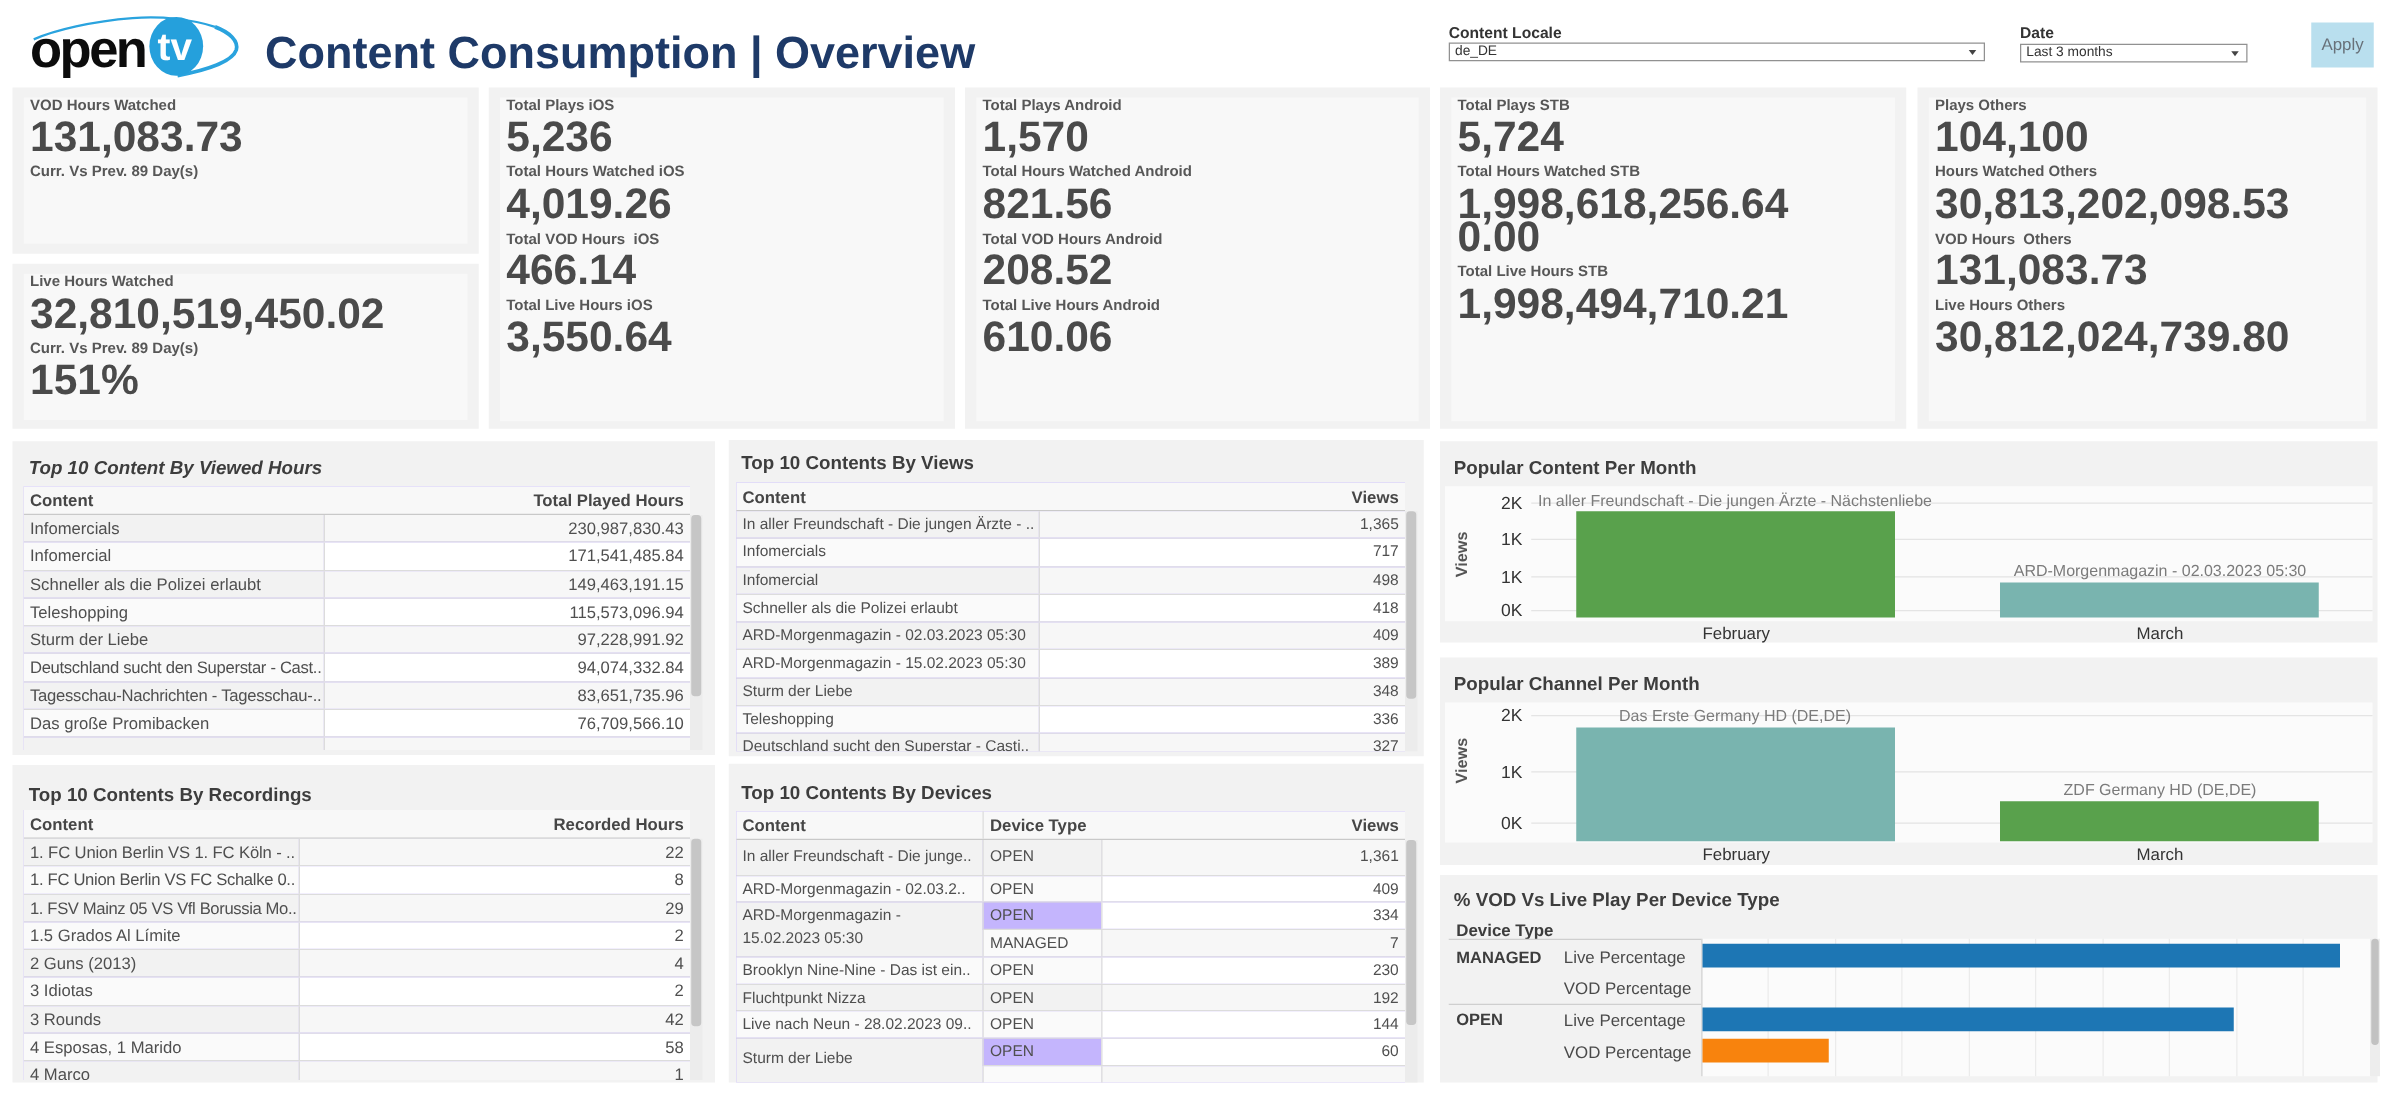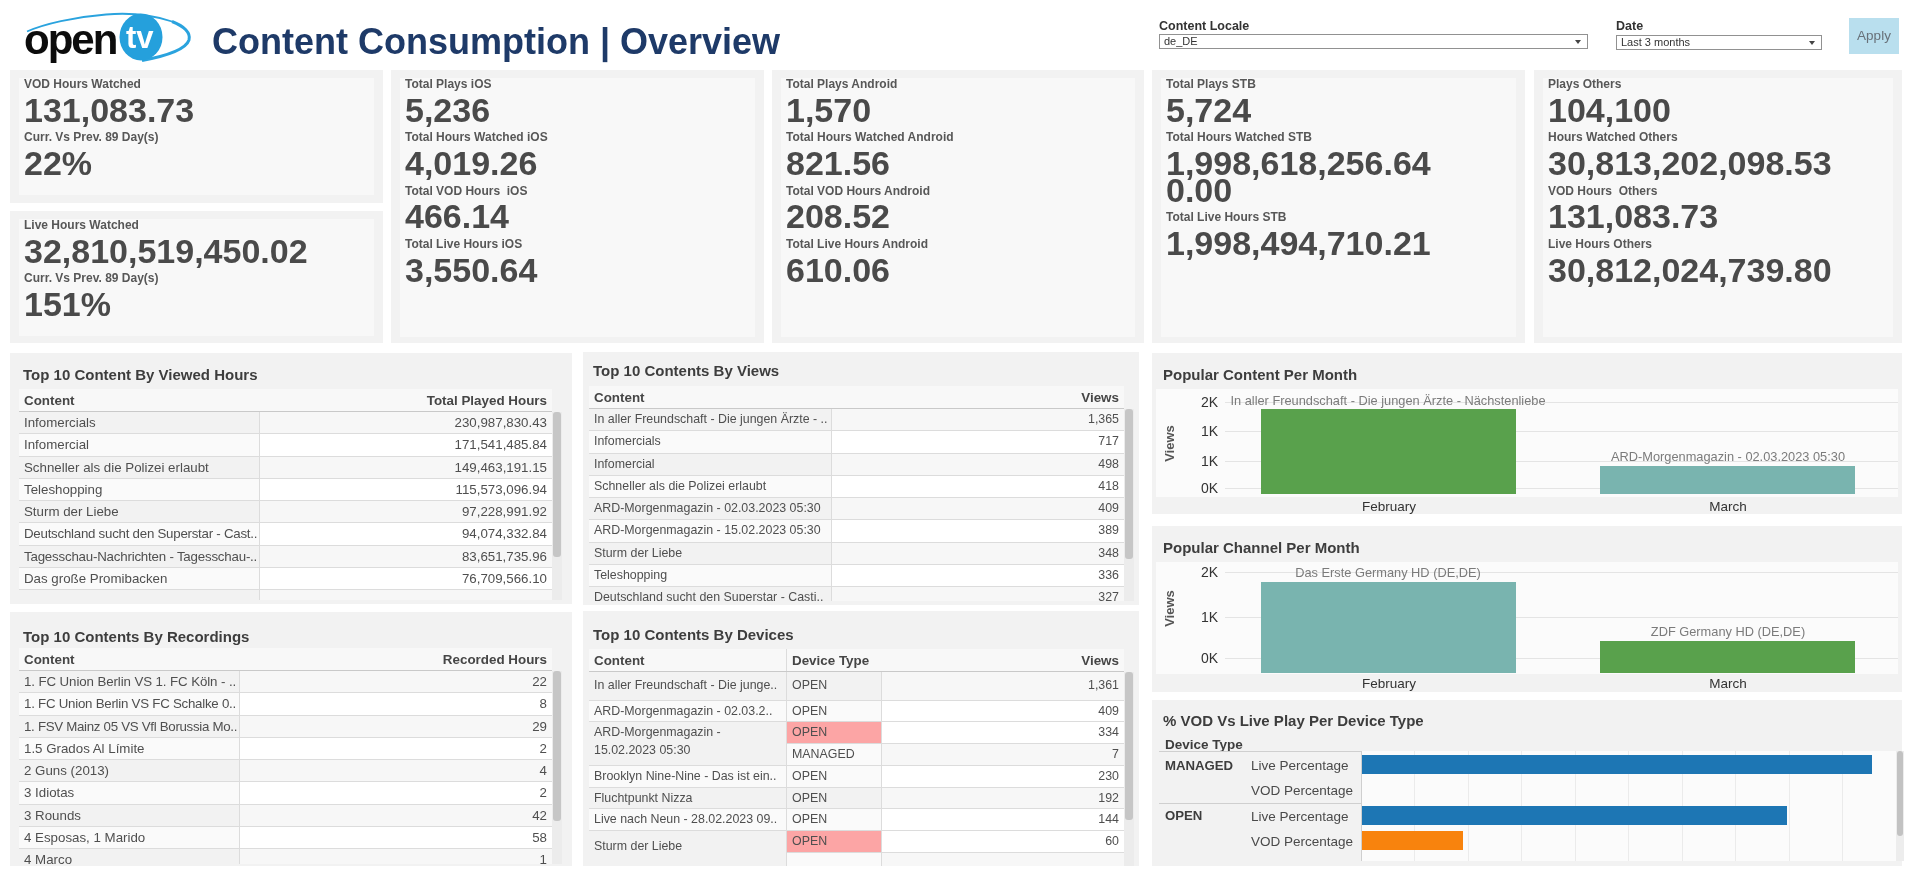--- a/index.html
+++ b/index.html
@@ -6,21 +6,21 @@
 html,body { width:1912px; height:875px; background:#fff; font-family:"Liberation Sans", sans-serif; overflow:hidden; }
 #page { position:relative; width:1912px; height:875px; }
 .abs { position:absolute; }
 .panel { position:absolute; background:#f2f2f2; }
 .inner { position:absolute; background:#f8f8f8; }
 .ptitle { position:absolute; font-weight:bold; font-size:15px; color:#3d3d3d; white-space:nowrap; }
 
 .klabel { font-weight:bold; font-size:12px; color:#575757; height:26.7px; line-height:26.7px; white-space:nowrap; }
 .kvalue { font-weight:bold; font-size:34px; color:#4a4a4a; height:26.7px; line-height:25px; white-space:nowrap;}
 
-.tbl { position:absolute; background:#fca5a5; font-size:13.3px; color:#4f4f4f; }
+.tbl { position:absolute; background:#c4b5fd; font-size:13.3px; color:#4f4f4f; }
 .thead { display:flex; height:23px; line-height:23px; font-weight:bold; font-size:13.4px; color:#464646; background:#f8f8f8; border-bottom:1px solid #c9c9c9; }
 .tr { display:flex; height:22.3px; line-height:21.3px; border-bottom:1px solid #dcdcdc; }
 .tr.odd > .c { background:#f2f2f2; }
 .tr.odd > .v { background:#f7f7f7; }
 .tr.even > .c { background:#fafafa; }
 .tr.even > .v { background:#fff; }
 .c { padding-left:5px; overflow:hidden; white-space:nowrap; }
 .v { text-align:right; padding-right:5px; border-left:1px solid #dcdcdc; white-space:nowrap; }
 .sb { position:absolute; width:10px; background:#ececec; }
 .sb .th { position:absolute; left:1px; width:8px; background:#c6c6c6; border-radius:3px; }
@@ -44,30 +44,29 @@
     <path d="M 128,58.5 C 152,54 172,47 175,38 C 177,31 170,24 158,19.5" fill="none" stroke="#2aa3de" stroke-width="3"></path>
     <path d="M 158,19.5 C 140,13.5 115,10.5 92,12.5 C 60,15 30,22 13,29.5" fill="none" stroke="#2aa3de" stroke-width="1.8"></path>
     <ellipse cx="127" cy="35" rx="21.5" ry="23.5" fill="#25a0dc"></ellipse>
     <text x="112" y="46" font-size="31" font-weight="bold" fill="#fff" font-family="Liberation Sans">tv</text>
     <text x="10" y="51.5" font-size="42" font-weight="bold" fill="#0c0c0c" letter-spacing="-2" font-family="Liberation Sans">open</text>
   </svg>
   <div class="abs" style="left:212px; top:21px; font-size:36px; font-weight:bold; color:#1e3a68;">Content Consumption | Overview</div>
   <div class="flabel" style="left:1159px; top:19px;">Content Locale</div>
   <div class="selbox" style="left:1159px; top:34px; width:429px; height:15px;">de_DE<span class="caret" style="top:5px; border-left-width:3.5px;border-right-width:3.5px;border-top-width:4.5px;"></span></div>
   <div class="flabel" style="left:1616px; top:19px;">Date</div>
-  <div class="selbox" style="left:1616px; top:35px; width:206px; height:15px;">Last 3 months<span class="caret" style="top:5px; border-left-width:3.5px;border-right-width:3.5px;border-top-width:4.5px;"></span></div>
+  <div class="selbox" style="left:1616px; top:35px; width:182px; height:15px;">Last 3 months<span class="caret" style="top:5px; border-left-width:3.5px;border-right-width:3.5px;border-top-width:4.5px;"></span></div>
   <div class="abs" style="left:1849px; top:18px; width:50px; height:36px; background:#b9dfee; color:#687179; font-size:13.5px; text-align:center; line-height:36px;">Apply</div>
 
   <div class="panel" style="left:10px; top:70px; width:373px; height:133px;"></div>
   <div class="inner" style="left:19px; top:78px; width:355px; height:117px;"></div>
   <div class="abs" style="left:24px; top:71px; width:350px;">
     <div class="klabel">VOD Hours Watched</div>
     <div class="kvalue">131,083.73</div>
     <div class="klabel">Curr. Vs Prev. 89 Day(s)</div>
-    <div class="kvalue">22%</div>
   </div>
 
   <div class="panel" style="left:10px; top:211px; width:373px; height:132px;"></div>
   <div class="inner" style="left:19px; top:219px; width:355px; height:117px;"></div>
   <div class="abs" style="left:24px; top:212px; width:350px;">
     <div class="klabel">Live Hours Watched</div>
     <div class="kvalue">32,810,519,450.02</div>
     <div class="klabel">Curr. Vs Prev. 89 Day(s)</div>
     <div class="kvalue">151%</div>
   </div>
@@ -117,21 +116,21 @@
     <div class="kvalue">104,100</div>
     <div class="klabel">Hours Watched Others</div>
     <div class="kvalue">30,813,202,098.53</div>
     <div class="klabel">VOD Hours&nbsp; Others</div>
     <div class="kvalue">131,083.73</div>
     <div class="klabel">Live Hours Others</div>
     <div class="kvalue">30,812,024,739.80</div>
   </div>
 
   <div class="panel" style="left:10px; top:353px; width:562px; height:251px;"></div>
-  <div class="ptitle" style="left:23px; top:366px;">Top 10 Content By Viewed Hours</div>
+  <div class="ptitle" style="left:23px; top:366px;font-style:italic;">Top 10 Content By Viewed Hours</div>
   <div class="tbl" style="left:19px; top:389px; width:533px; height:211px; overflow:hidden;">
     <div class="thead">
         <span class="c" style="width:240px;">Content</span>
         <span class="v" style="flex:1; border-left:none;">Total Played Hours</span>
       </div>
     <div class="tr odd">
         <span class="c" style="width:240px;">Infomercials</span>
         <span class="v" style="flex:1;">230,987,830.43</span>
       </div>
     <div class="tr even">

